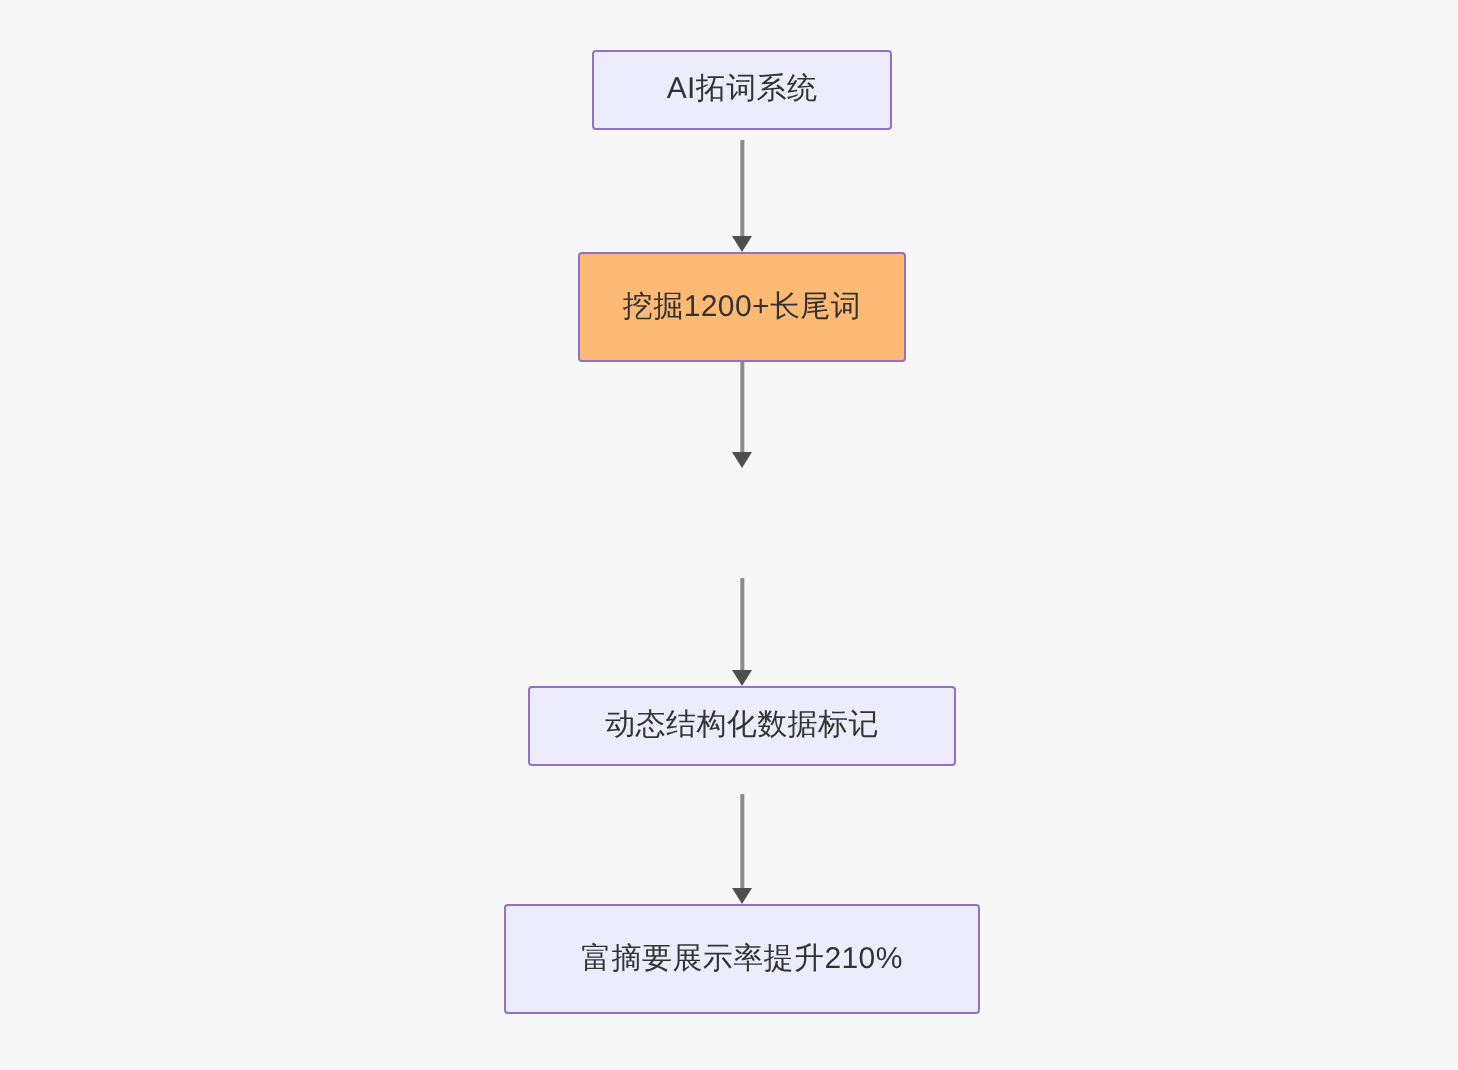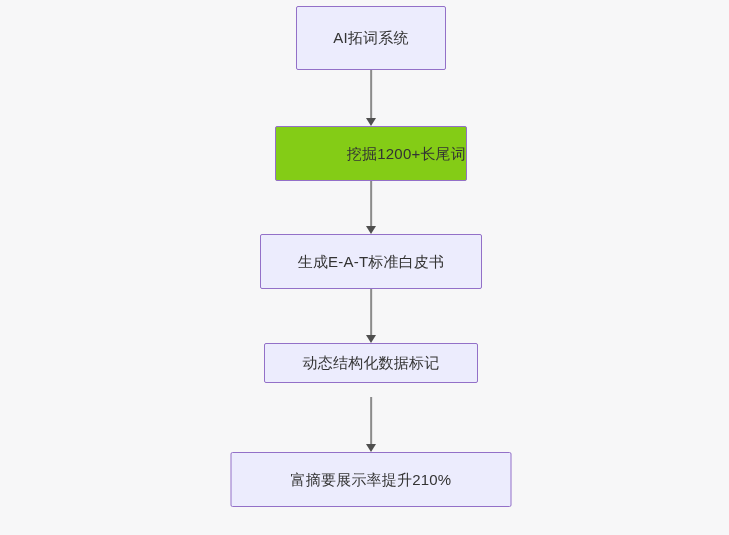--- a/index.html
+++ b/index.html
@@ -72,28 +72,25 @@
       <div class="head" style="border-top-color: rgb(79, 79, 79);"></div>
     </div>
     <div class="connector" style="left: 371px; top: 289px; height: 54px; width: 14px;">
       <div class="line" style="height: 46px; background: rgb(139, 139, 139);"></div>
       <div class="head" style="border-top-color: rgb(79, 79, 79);"></div>
     </div>
     <div class="connector" style="left: 371px; top: 397px; height: 55px; width: 14px;">
       <div class="line" style="height: 47px; background: rgb(139, 139, 139);"></div>
       <div class="head" style="border-top-color: rgb(79, 79, 79);"></div>
     </div>
-    <div class="node" style="left: 371px; top: 6px; width: 150px; height: 64px; background: rgb(236, 236, 253); border-color: rgb(147, 112, 200); color: rgb(51, 51, 51);">
+    <div class="node" style="left: 371px; top: 25px; width: 150px; height: 40px; background: rgb(236, 236, 253); border-color: rgb(147, 112, 200); color: rgb(51, 51, 51);">
       <span>AI拓词系统</span>
     </div>
-    <div class="node" style="left: 371px; top: 126px; width: 192px; height: 55px; background: #84cc16; border-color: rgb(147, 112, 200); color: rgb(51, 51, 51); justify-content: flex-end;">
+    <div class="node" style="left: 371px; top: 126px; width: 164px; height: 55px; background: #fdba74; border-color: rgb(147, 112, 200); color: rgb(51, 51, 51);">
       <span>挖掘1200+长尾词</span>
-    </div>
-    <div class="node" style="left: 371px; top: 234px; width: 222px; height: 55px; background: rgb(236, 236, 253); border-color: rgb(147, 112, 200); color: rgb(51, 51, 51);">
-      <span>生成E-A-T标准白皮书</span>
     </div>
     <div class="node" style="left: 371px; top: 343px; width: 214px; height: 40px; background: rgb(236, 236, 253); border-color: rgb(147, 112, 200); color: rgb(51, 51, 51);">
       <span>动态结构化数据标记</span>
     </div>
-    <div class="node" style="left: 371px; top: 452px; width: 281px; height: 55px; background: rgb(236, 236, 253); border-color: rgb(147, 112, 200); color: rgb(51, 51, 51);">
+    <div class="node" style="left: 371px; top: 452px; width: 238px; height: 55px; background: rgb(236, 236, 253); border-color: rgb(147, 112, 200); color: rgb(51, 51, 51);">
       <span>富摘要展示率提升210%</span>
     </div>
   </div>
 
 </body></html>

